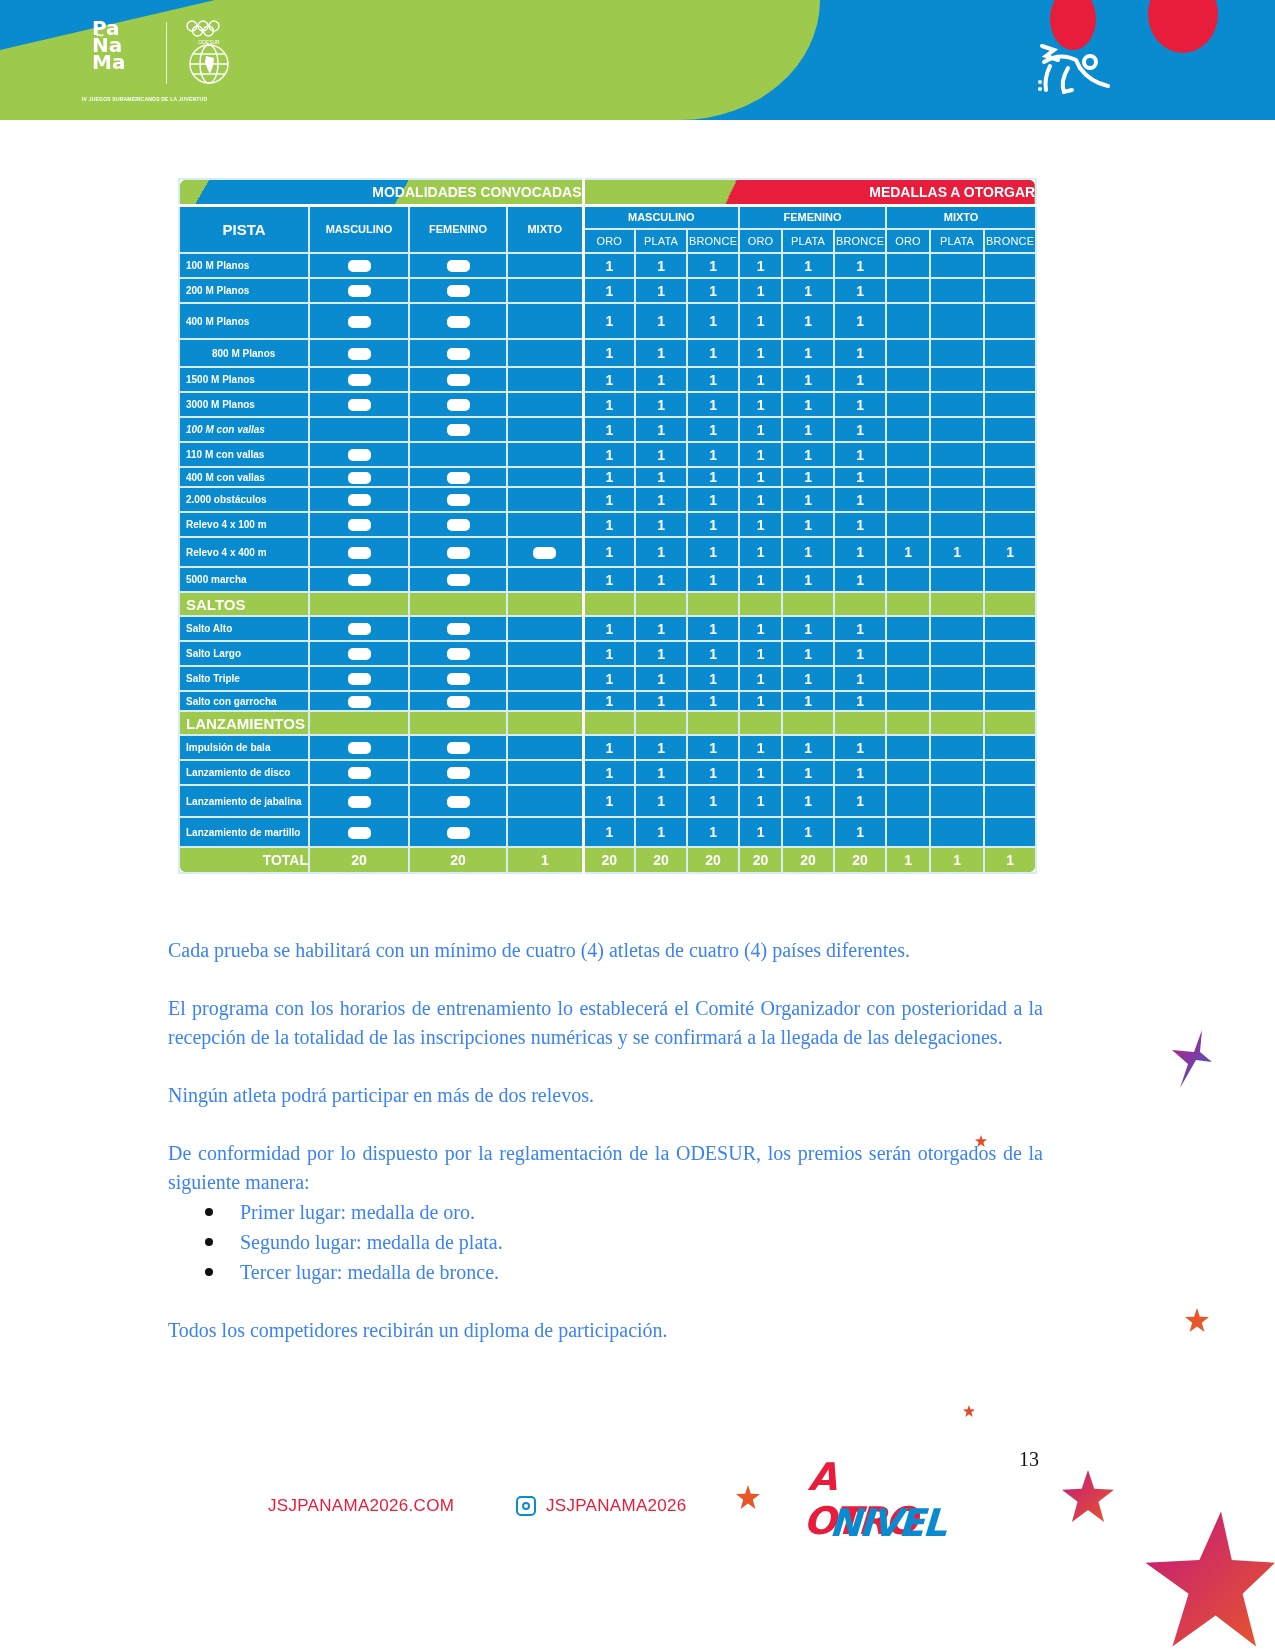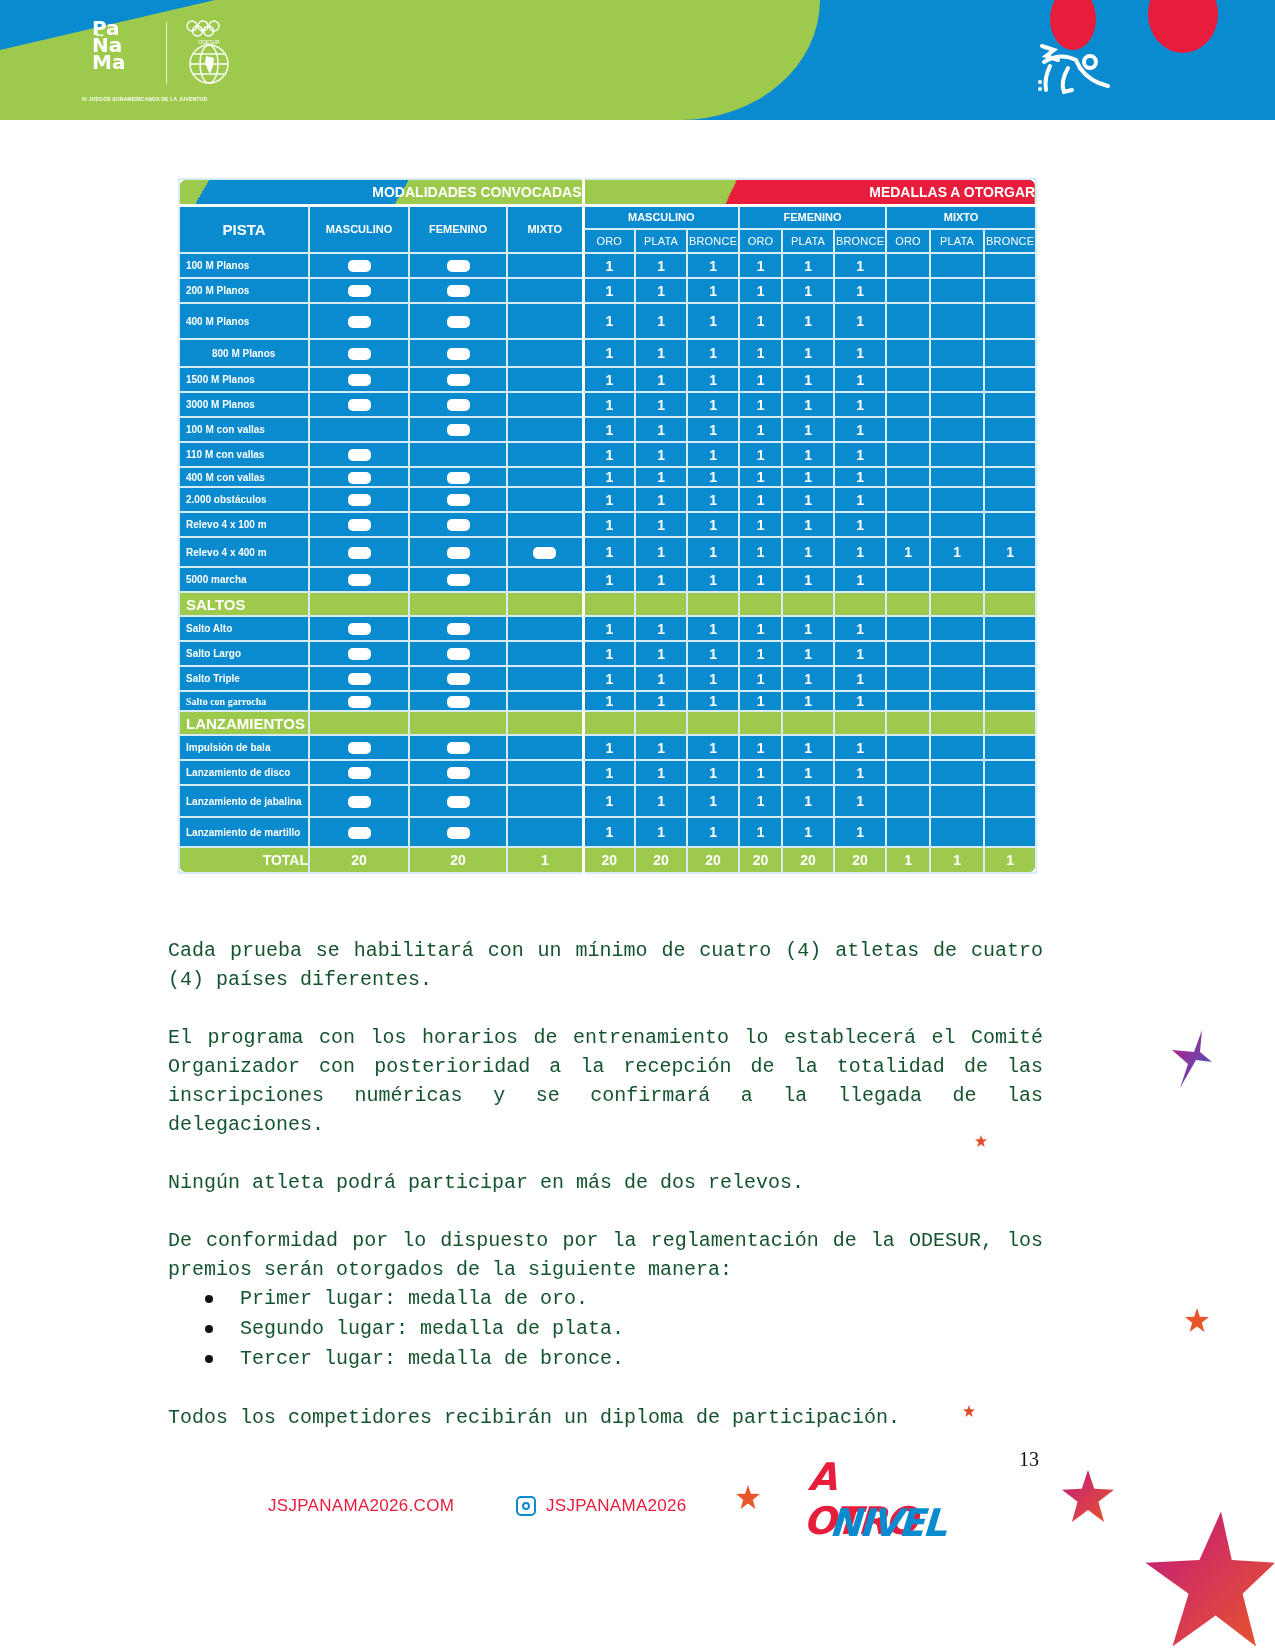--- a/index.html
+++ b/index.html
@@ -38,21 +38,21 @@
   table.medals tr.group td { background: #9dca4d; }
   table.medals tr.group td.event { font-size: 15px; font-weight: bold; }
   table.medals tr.total td { background: #9dca4d; font-size: 14px; font-weight: bold; height: 26px; }
   table.medals tr.total td.event { text-align: right; padding-left: 0; font-size: 14px; }
   table.medals tr.total td:first-child { border-radius: 0 0 0 9px; }
   table.medals tr.total td:last-child { border-radius: 0 0 9px 0; }
   .pill { display: inline-block; width: 23px; height: 12px; border-radius: 5px; background: #fff; vertical-align: middle; }
   .sep-left { border-left: 3px solid #fff !important; }
 
   
-  .body-text { position: absolute; left: 168px; top: 936px; width: 875px; font-family: Liberation Mono, monospace; font-size: 20px; line-height: 29px; color: #14532d; }
+  .body-text { position: absolute; left: 168px; top: 936px; width: 875px; font-family: Liberation Serif, serif; font-size: 20px; line-height: 29px; color: #3b82f6; }
   .body-text p { margin: 0 0 29px 0; text-align: justify; }
   .body-text p.tight { margin-bottom: 0; }
   .body-text ul { list-style: none; margin: 0 0 29px 0; padding: 0; }
   .body-text ul li { position: relative; padding-left: 72px; line-height: 30px; }
   .body-text ul li .bullet { position: absolute; left: 37px; top: 11px; width: 8px; height: 8px; border-radius: 50%; background: #111; }
 
   
   .footer-url { position: absolute; left: 268px; top: 1496px; color: #e81d3c; font-size: 17px; letter-spacing: 0.3px; }
   .footer-ig { position: absolute; left: 516px; top: 1496px; color: #e81d3c; font-size: 17px; letter-spacing: 0.3px; display: flex; align-items: center; gap: 10px; }
   .ig-icon { width: 20px; height: 20px; border: 2px solid #0a8bcf; border-radius: 5px; position: relative; display: inline-block; }
@@ -238,21 +238,21 @@
           <td class="num">1</td>
           <td class="num">1</td>
           <td class="num">1</td>
           <td class="num">1</td>
           <td class="num">1</td>
           <td class="num"></td>
           <td class="num"></td>
           <td class="num"></td>
         </tr>
         <tr>
-          <td class="event" style="height: 25px;">100 M con vallas</td>
+          <td class="event" style="height: 25px; font-style: italic;">100 M con vallas</td>
           <td></td>
           <td><span class="pill"></span></td>
           <td></td>
           <td class="num sep-left">1</td>
           <td class="num">1</td>
           <td class="num">1</td>
           <td class="num">1</td>
           <td class="num">1</td>
           <td class="num">1</td>
           <td class="num"></td>
@@ -403,21 +403,21 @@
           <td class="num">1</td>
           <td class="num">1</td>
           <td class="num">1</td>
           <td class="num">1</td>
           <td class="num">1</td>
           <td class="num"></td>
           <td class="num"></td>
           <td class="num"></td>
         </tr>
         <tr>
-          <td class="event" style="height: 18px; font-family: Liberation Serif, serif;">Salto con garrocha</td>
+          <td class="event" style="height: 18px;">Salto con garrocha</td>
           <td><span class="pill"></span></td>
           <td><span class="pill"></span></td>
           <td></td>
           <td class="num sep-left">1</td>
           <td class="num">1</td>
           <td class="num">1</td>
           <td class="num">1</td>
           <td class="num">1</td>
           <td class="num">1</td>
           <td class="num"></td>

